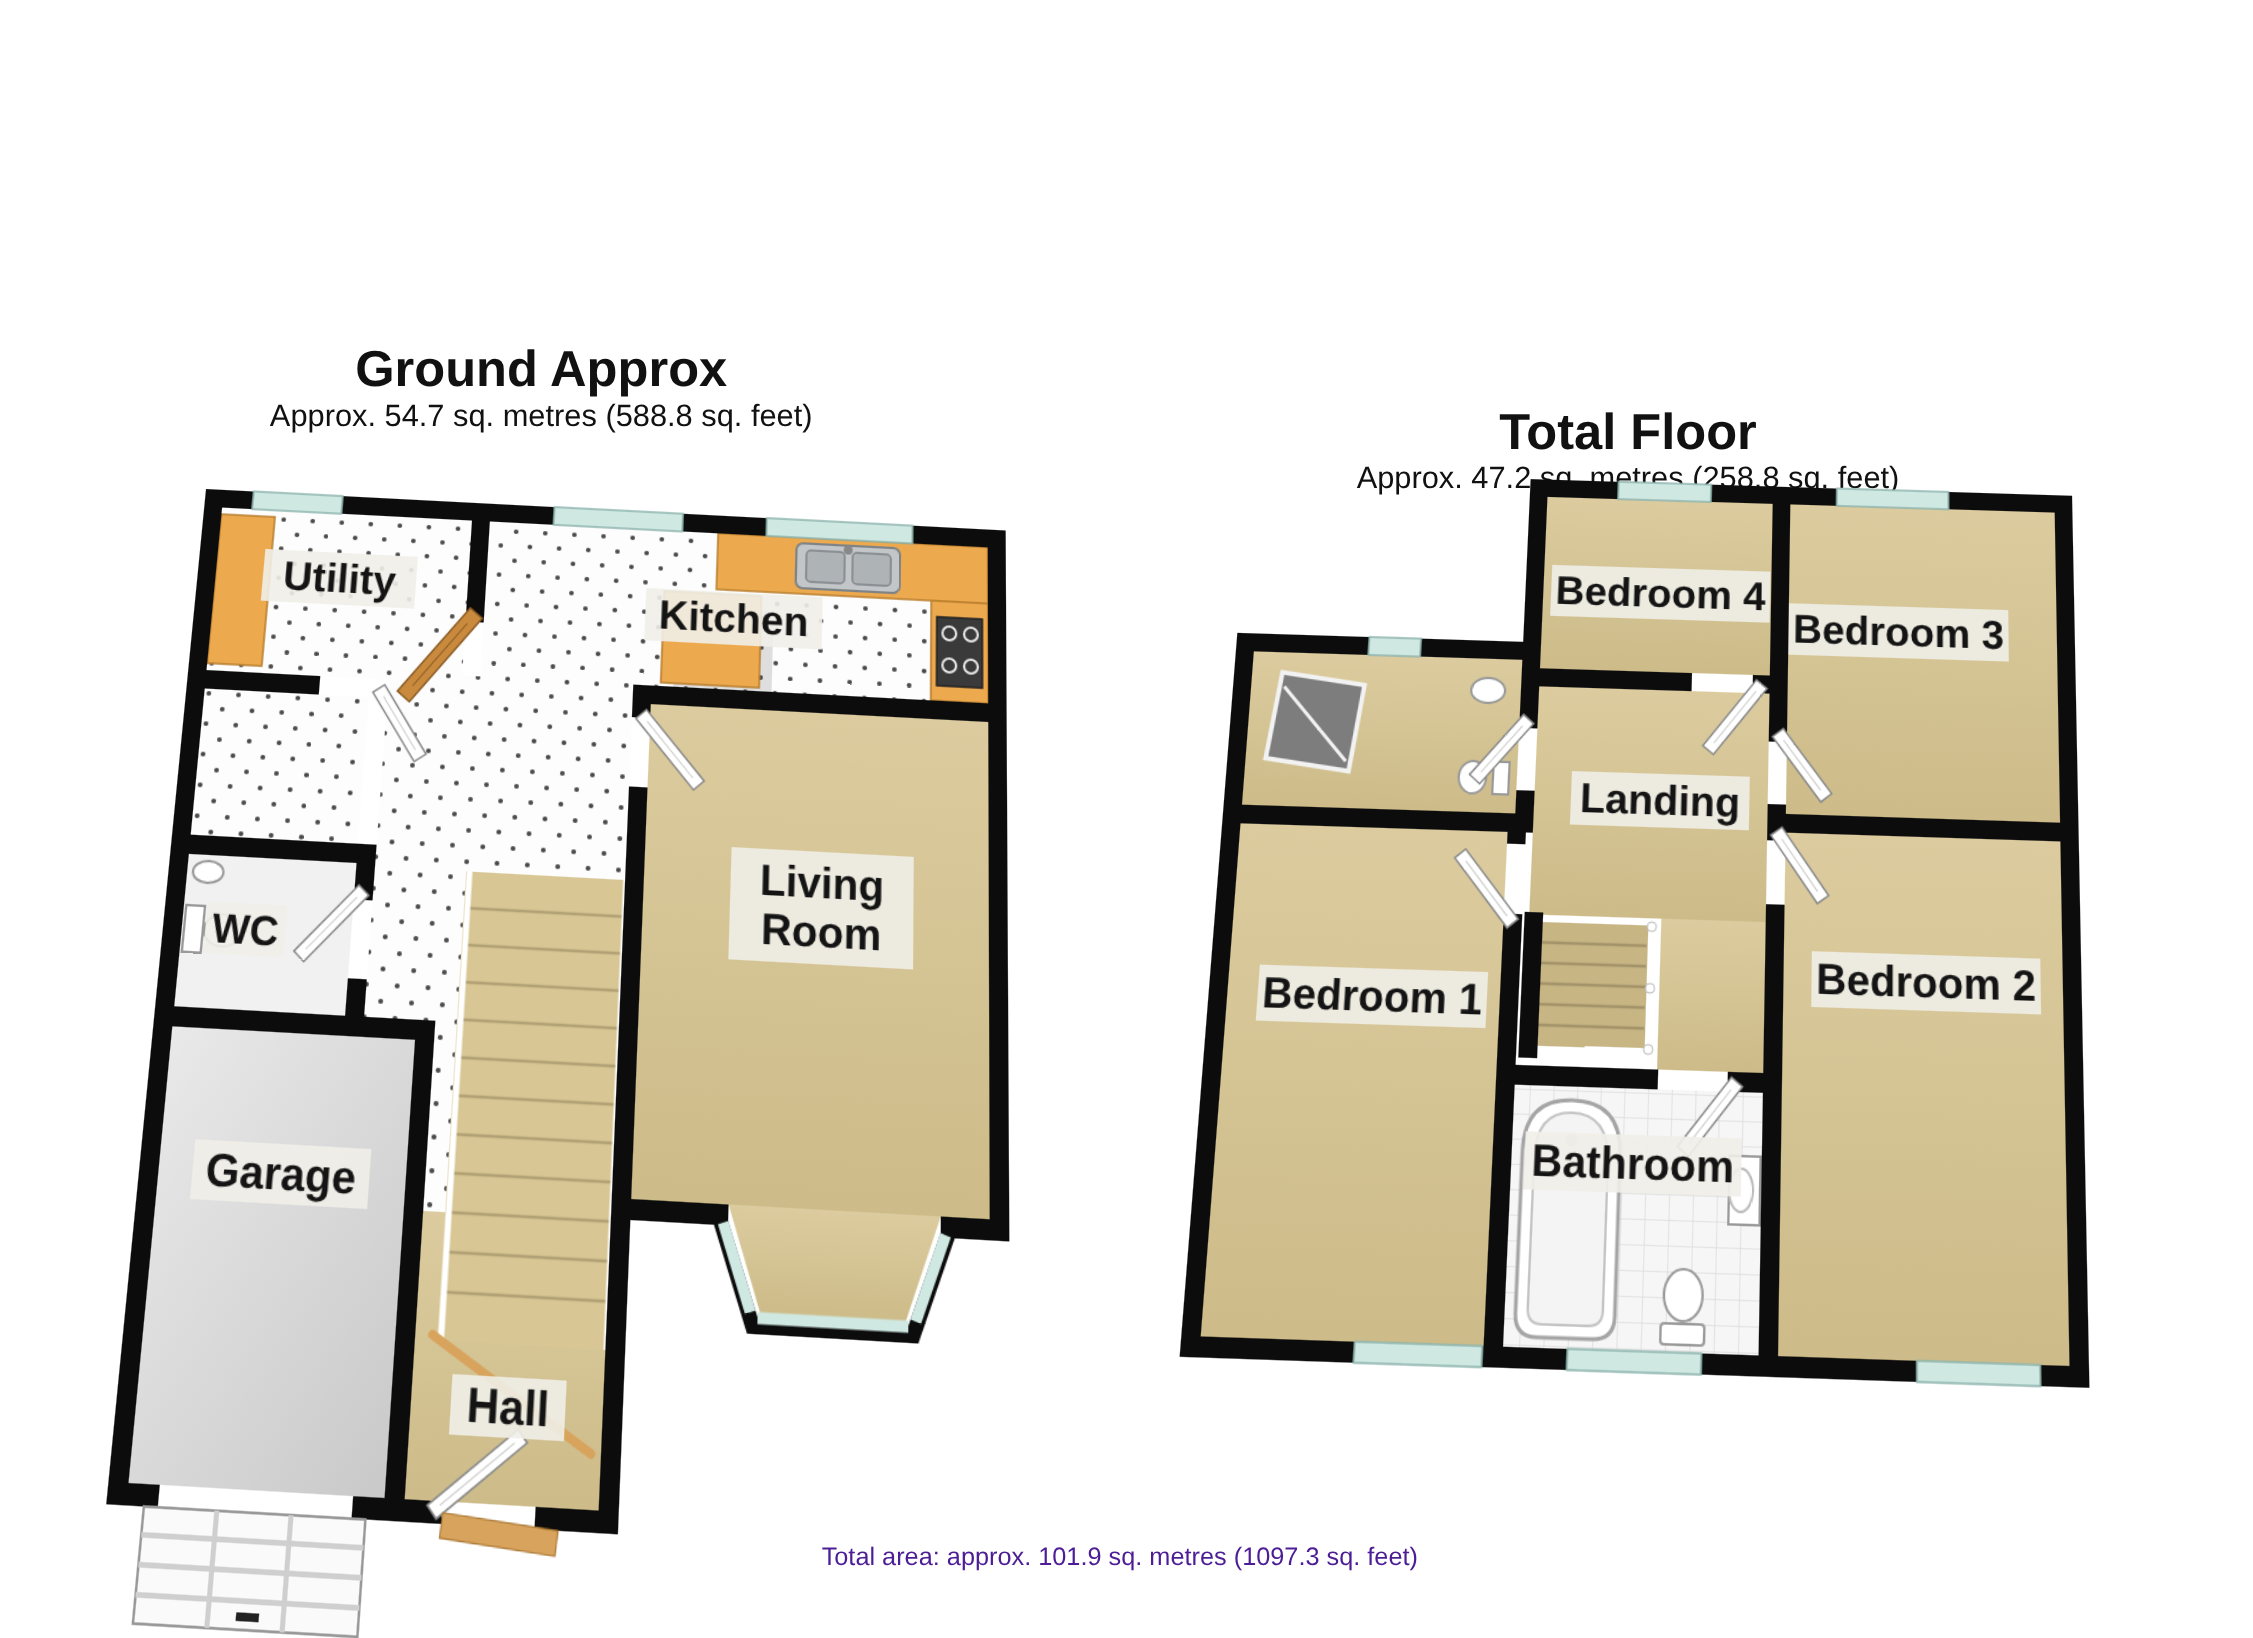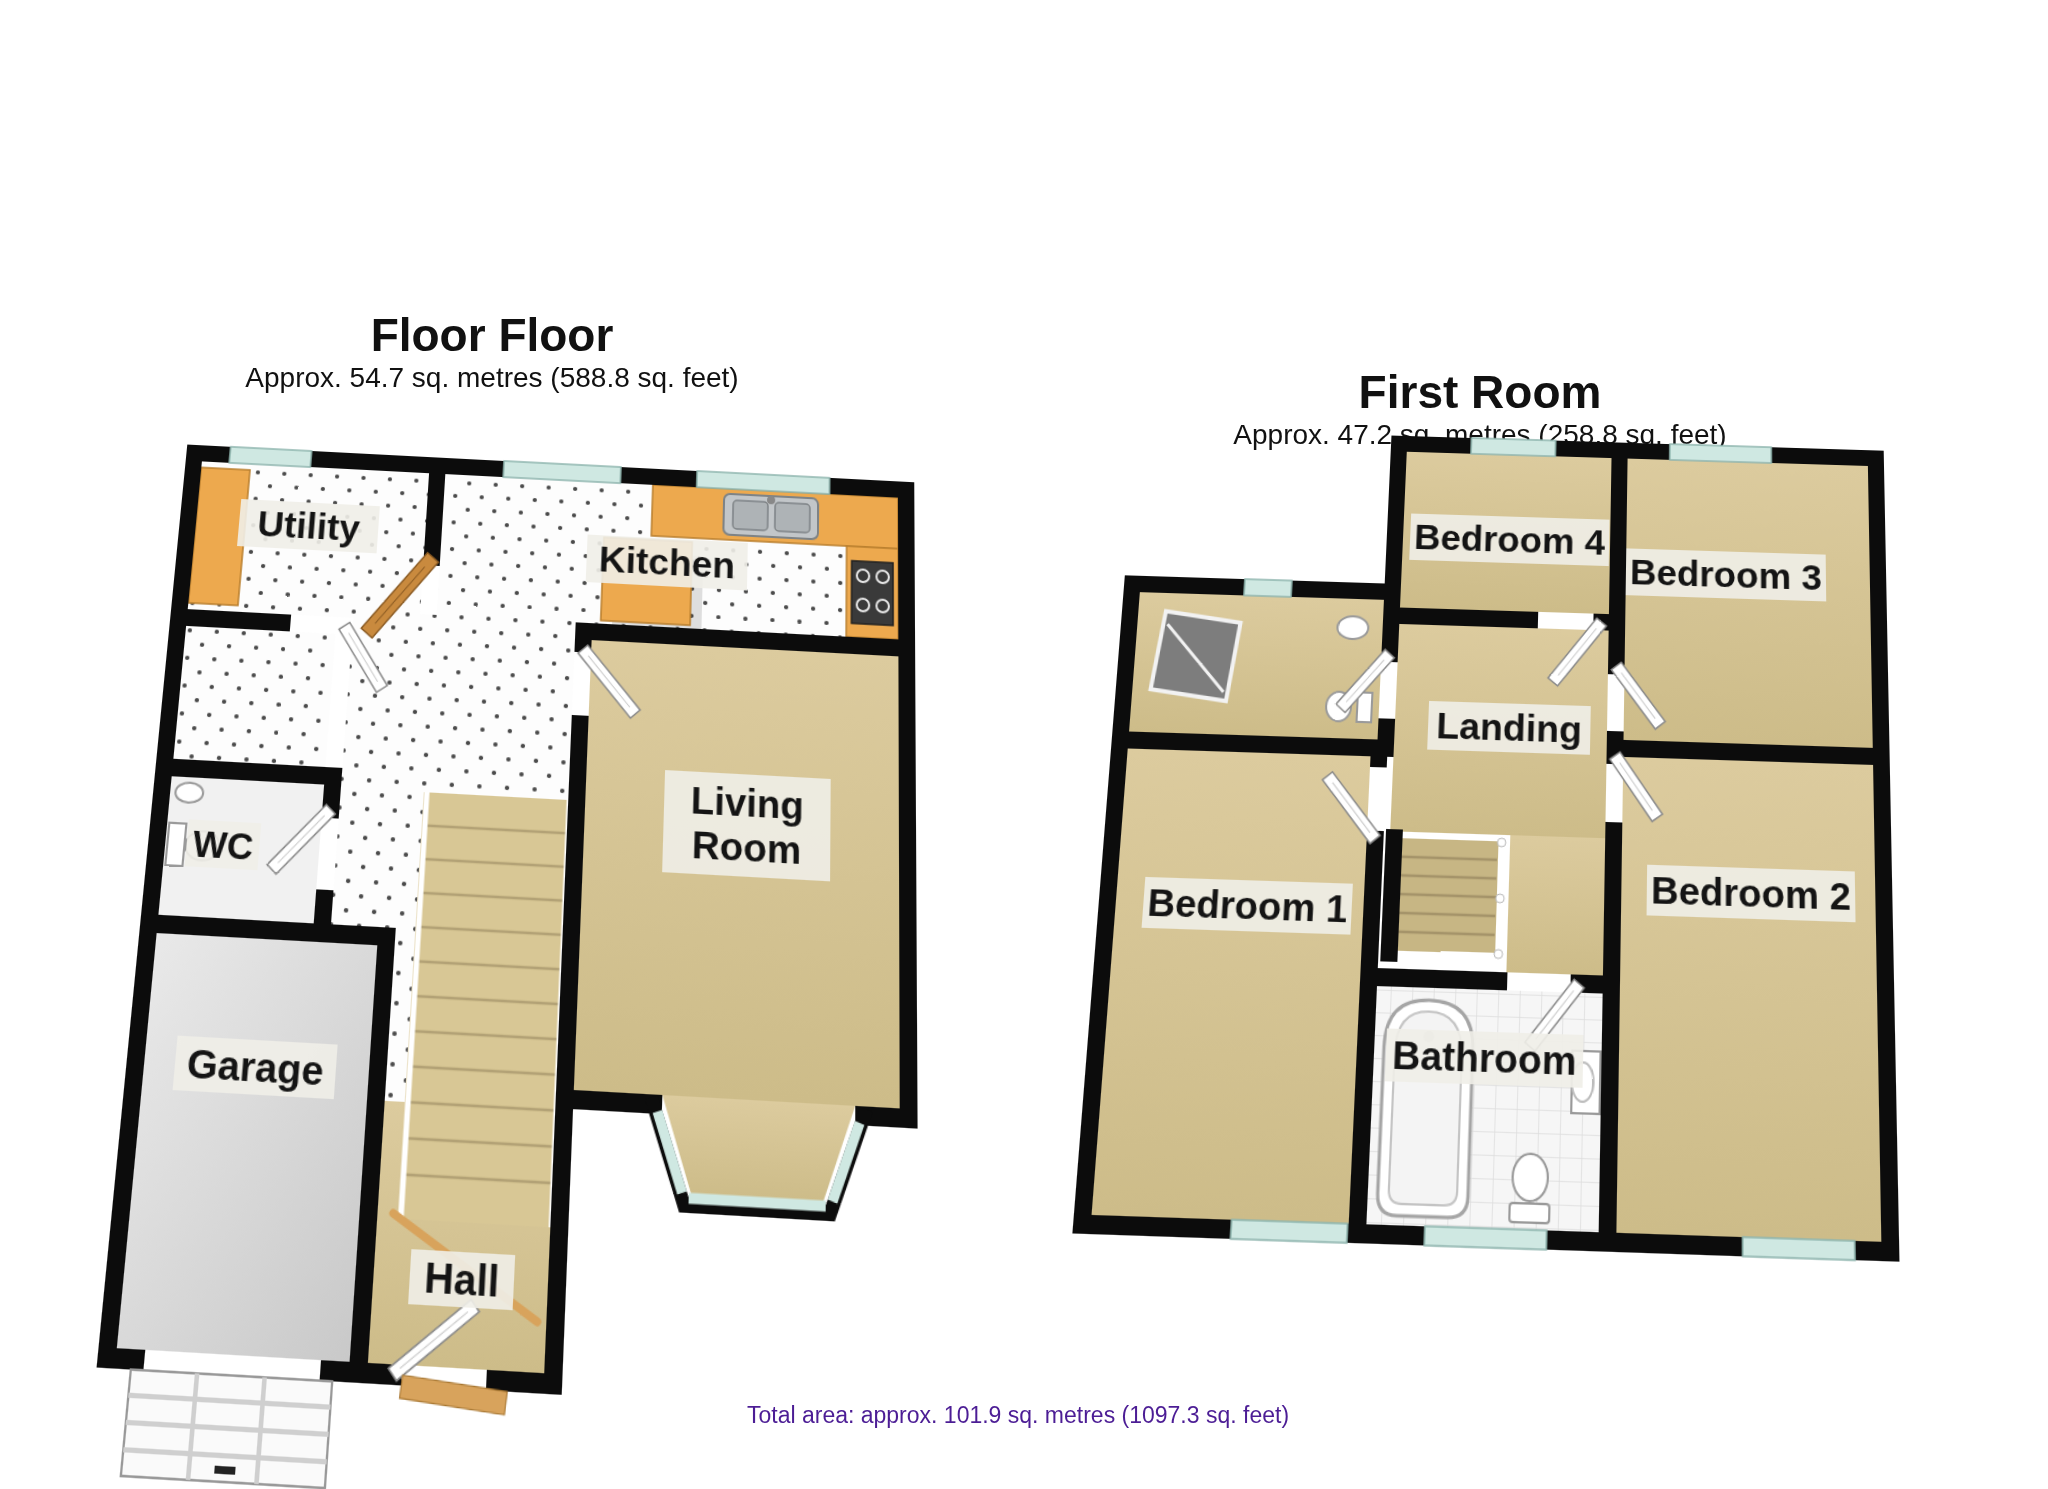--- a/index.html
+++ b/index.html
@@ -22,24 +22,24 @@
   .leaf{fill:#ffffff;stroke:#8a8a8a;stroke-width:1.5;}
   .leafline{stroke:#c9c9c9;stroke-width:1;}
   .plate{fill:#f0eee8;opacity:0.9;}
   .fixture{fill:#ffffff;stroke:#9a9a9a;stroke-width:2;}
 </style>
 </head>
 <body>
 
 <div class="stage">
 
-  <div class="floor-title" style="left:492px;top:308px;">Floor Floor</div>
+  <div class="floor-title" style="left:492px;top:308px;">Ground Approx</div>
   <div class="floor-sub" style="left:492px;top:362px;">Approx. 54.7 sq. metres (588.8 sq. feet)</div>
 
-  <div class="floor-title" style="left:1480px;top:365px;">First Room</div>
+  <div class="floor-title" style="left:1480px;top:365px;">Total Floor</div>
   <div class="floor-sub" style="left:1480px;top:419px;">Approx. 47.2 sq. metres (258.8 sq. feet)</div>
 
   <div class="plan" id="ground-plan">
   <svg width="900" height="1020" viewBox="0 0 900 1020">
     <defs>
       <pattern id="dots" width="26" height="26" patternUnits="userSpaceOnUse">
         <rect width="26" height="26" fill="#fdfdfd"></rect>
         <circle cx="6" cy="6" r="2.1" fill="#4a4a4a"></circle>
         <circle cx="19" cy="19" r="2.1" fill="#4a4a4a"></circle>
       </pattern>

